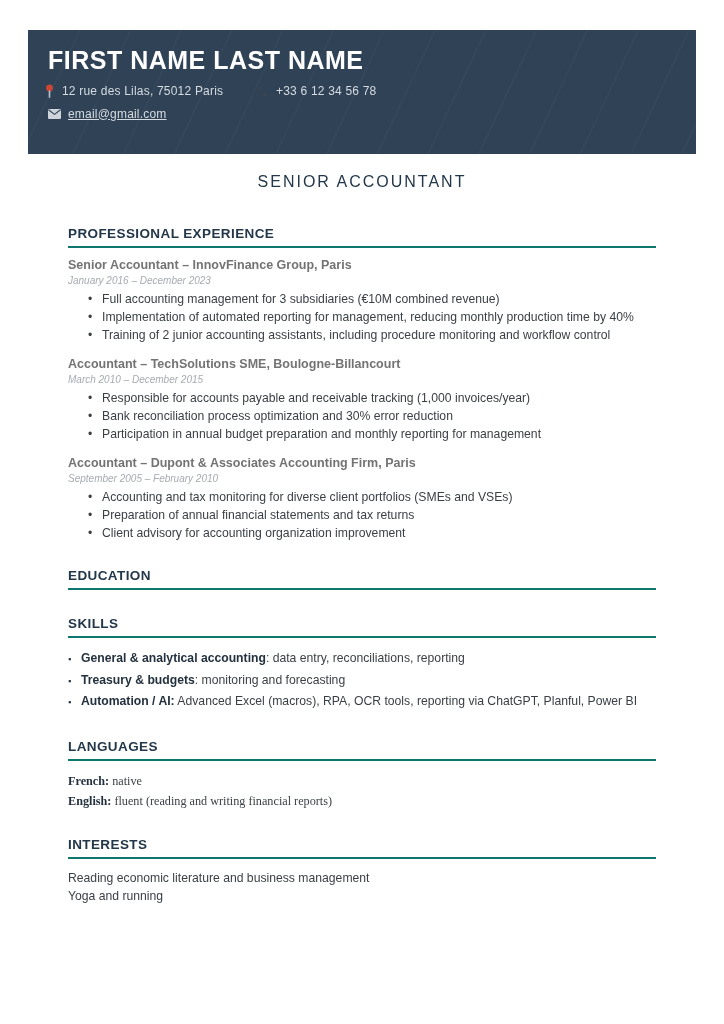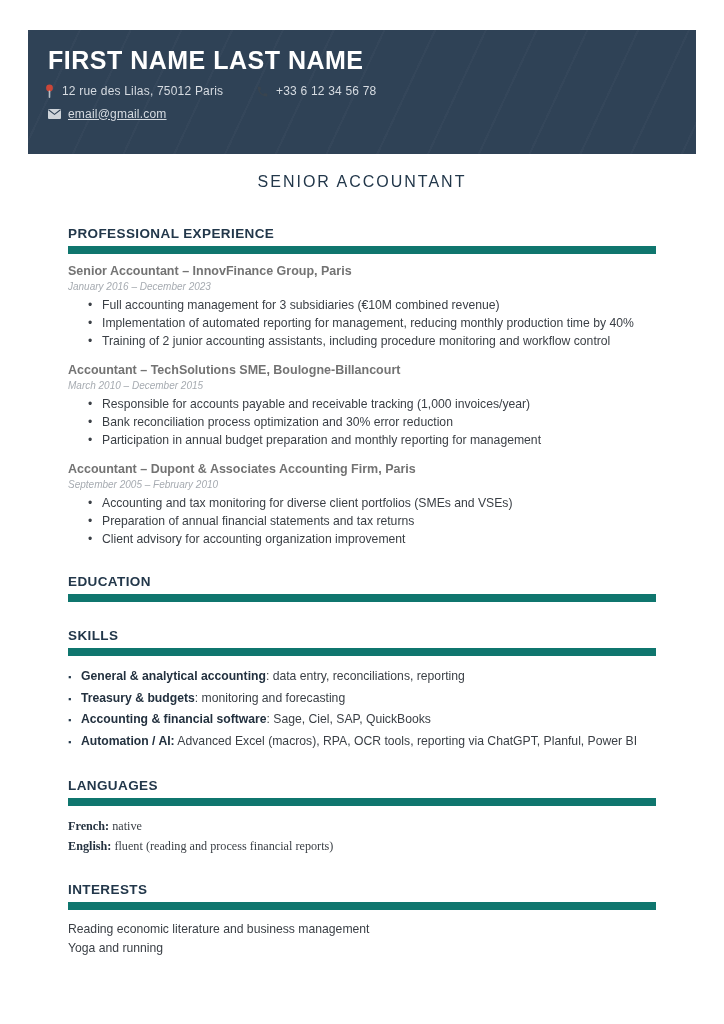--- a/index.html
+++ b/index.html
@@ -67,21 +67,21 @@
     top: 226px;
     left: 68px;
     width: 588px;
   }
   .section { margin-bottom: 26px; }
   .section-heading {
     font-size: 13.5px;
     font-weight: 700;
     letter-spacing: 0.4px;
     color: #22374a;
-    border-bottom: 8px solid #0f766e;
+    border-bottom: 2px solid #0f766e;
     padding-bottom: 5px;
     margin-bottom: 10px;
   }
 
   
   .job { margin-bottom: 13px; }
   .job-title {
     font-size: 12.5px;
     font-weight: 700;
     color: #737373;
@@ -219,29 +219,28 @@
 
   <div class="section">
     <div class="section-heading">EDUCATION</div>
   </div>
 
   <div class="section">
     <div class="section-heading">SKILLS</div>
     <ul class="squares skills">
       <li><span class="bold-lead">General &amp; analytical accounting</span><span>: data entry, reconciliations, reporting</span></li>
       <li><span class="bold-lead">Treasury &amp; budgets</span><span>: monitoring and forecasting</span></li>
-      <li><span class="bold-lead">Accounting &amp; financial software</span><span>: Sage, Ciel, SAP, QuickBooks</span></li>
       <li><span class="bold-lead">Automation / AI:</span><span> Advanced Excel (macros), RPA, OCR tools, reporting via ChatGPT, Planful, Power BI</span></li>
     </ul>
   </div>
 
   <div class="section">
     <div class="section-heading">LANGUAGES</div>
     <div class="plain-line"><span class="bold-lead">French:</span><span> native</span></div>
-    <div class="plain-line"><span class="bold-lead">English:</span><span> fluent (reading and process financial reports)</span></div>
+    <div class="plain-line"><span class="bold-lead">English:</span><span> fluent (reading and writing financial reports)</span></div>
   </div>
 
   <div class="section">
     <div class="section-heading">INTERESTS</div>
     <div class="interest-line">Reading economic literature and business management</div>
     <div class="interest-line">Yoga and running</div>
   </div>
 
 </div>
 

